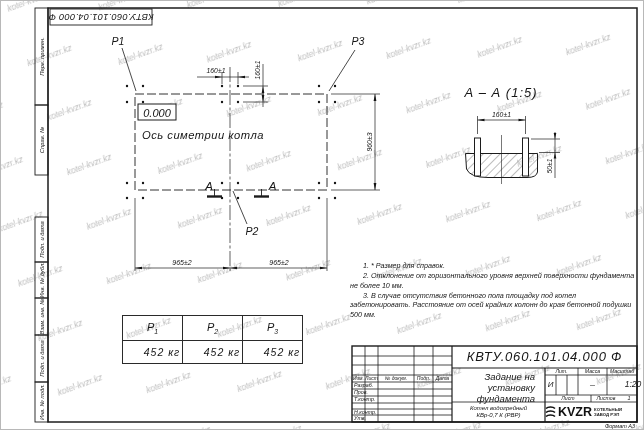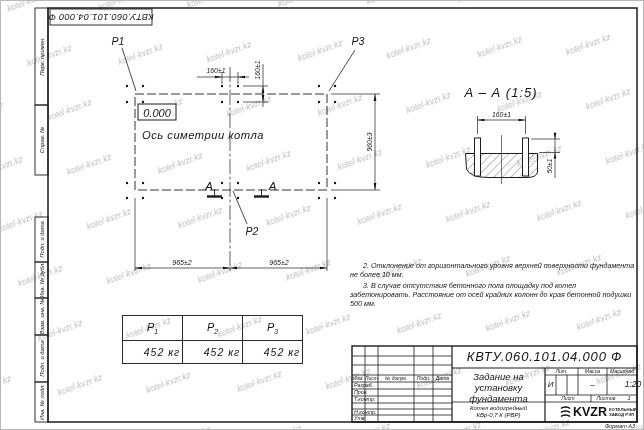--- a/index.html
+++ b/index.html
@@ -11,21 +11,21 @@
      font-style:italic;color:#161616;line-height:1.15;}
   .l{justify-content:flex-start;text-align:left;}
   .notes{position:absolute;left:350px;top:261px;width:287px;font-style:italic;color:#161616;}
   .notes p{margin:0 0 1px 0;text-indent:13px;font-size:7.2px;line-height:1.3;}
   table.loads{position:absolute;left:122px;top:315px;width:181px;height:43px;border-collapse:collapse;}
   table.loads td{border:1px solid #2a2a2a;text-align:center;vertical-align:middle;
      font-style:italic;color:#161616;width:33.3%;}
   tr.lh td{font-size:11px;height:22px;}
   tr.lv td{font-size:10.5px;letter-spacing:1px;height:20px;padding-left:20px;}
   sub{font-size:62%;}
-  .kvzr{display:flex;align-items:center;justify-content:flex-end;gap:2px;}
+  .kvzr{display:flex;align-items:center;justify-content:flex-start;gap:2px;}
   .kvzr .word{font-weight:800;font-size:12.5px;font-style:normal;letter-spacing:0;color:#111;}
   .kvzr .cname{font-size:4.3px;font-style:normal;font-weight:700;text-align:left;line-height:1.25;width:28px;color:#222;}
 </style>
 </head>
 <body>
 
 <div class="sheet">
 
   <svg class="layer" width="644" height="430" viewBox="0 0 644 430">
     <defs>
@@ -207,20 +207,21 @@
       </g>
       <g stroke-width="1.2">
         <line x1="452" y1="346" x2="452" y2="422"></line>
         <line x1="452" y1="368" x2="637" y2="368"></line>
         <line x1="545" y1="368" x2="545" y2="422"></line>
       </g>
     </g>
   </svg>
 
   <div class="notes">
+    <p>1. * Размер для справок.</p>
     <p>2. Отклонение от горизонтального уровня верхней поверхности фундамента не более 10 мм.</p>
     <p>3. В случае отсутствия бетонного пола площадку под котел забетонировать. Расстояние от осей крайних колонн до края бетонной подушки 500 мм.</p>
   </div>
 
   <table class="loads">
     <tbody>
         <tr class="lh">
       <td><span>P</span><sub>1</sub></td>
       <td><span>P</span><sub>2</sub></td>
       <td><span>P</span><sub>3</sub></td>
@@ -240,21 +241,21 @@
   <div class="c" style="left:378px;top:375px;width:36px;height:7px;font-size:5.1px;">№ докум.</div>
   <div class="c" style="left:414px;top:375px;width:19px;height:7px;font-size:5.1px;">Подп.</div>
   <div class="c" style="left:433px;top:375px;width:19px;height:7px;font-size:5.1px;">Дата</div>
 
   <div class="c l" style="left:354px;top:382px;width:46px;height:7px;font-size:5.3px;">Разраб.</div>
   <div class="c l" style="left:354px;top:389px;width:46px;height:7px;font-size:5.3px;">Пров.</div>
   <div class="c l" style="left:354px;top:396px;width:46px;height:7px;font-size:5.3px;">Т.контр.</div>
   <div class="c l" style="left:354px;top:409px;width:46px;height:6px;font-size:5.3px;">Н.контр.</div>
   <div class="c l" style="left:354px;top:415px;width:46px;height:7px;font-size:5.3px;">Утв.</div>
 
-  <div class="c" style="left:452px;top:368px;width:93px;height:41px;font-size:9.5px;padding:0 10px;box-sizing:border-box;">Задание на установку фундамента</div>
+  <div class="c" style="left:452px;top:368px;width:93px;height:41px;font-size:9.5px;padding:0 10px;box-sizing:border-box;text-align:right;">Задание на установку фундамента</div>
   <div class="c" style="left:452px;top:402px;width:93px;height:20px;font-size:6px;padding:0 14px;box-sizing:border-box;">Котел водогрейный КВр-0,7 К (РВР)</div>
 
   <div class="c" style="left:545px;top:368px;width:33px;height:7px;font-size:5.2px;">Лит.</div>
   <div class="c" style="left:578px;top:368px;width:29px;height:7px;font-size:5.2px;">Масса</div>
   <div class="c" style="left:607px;top:368px;width:30px;height:7px;font-size:5.2px;">Масштаб</div>
   <div class="c" style="left:545px;top:375px;width:11px;height:20px;font-size:8px;">И</div>
   <div class="c" style="left:578px;top:375px;width:29px;height:20px;font-size:9px;">–</div>
   <div class="c" style="left:607px;top:375px;width:52px;height:20px;font-size:8.5px;">1:20</div>
 
   <div class="c" style="left:545px;top:395px;width:46px;height:7px;font-size:5.2px;">Лист</div>

